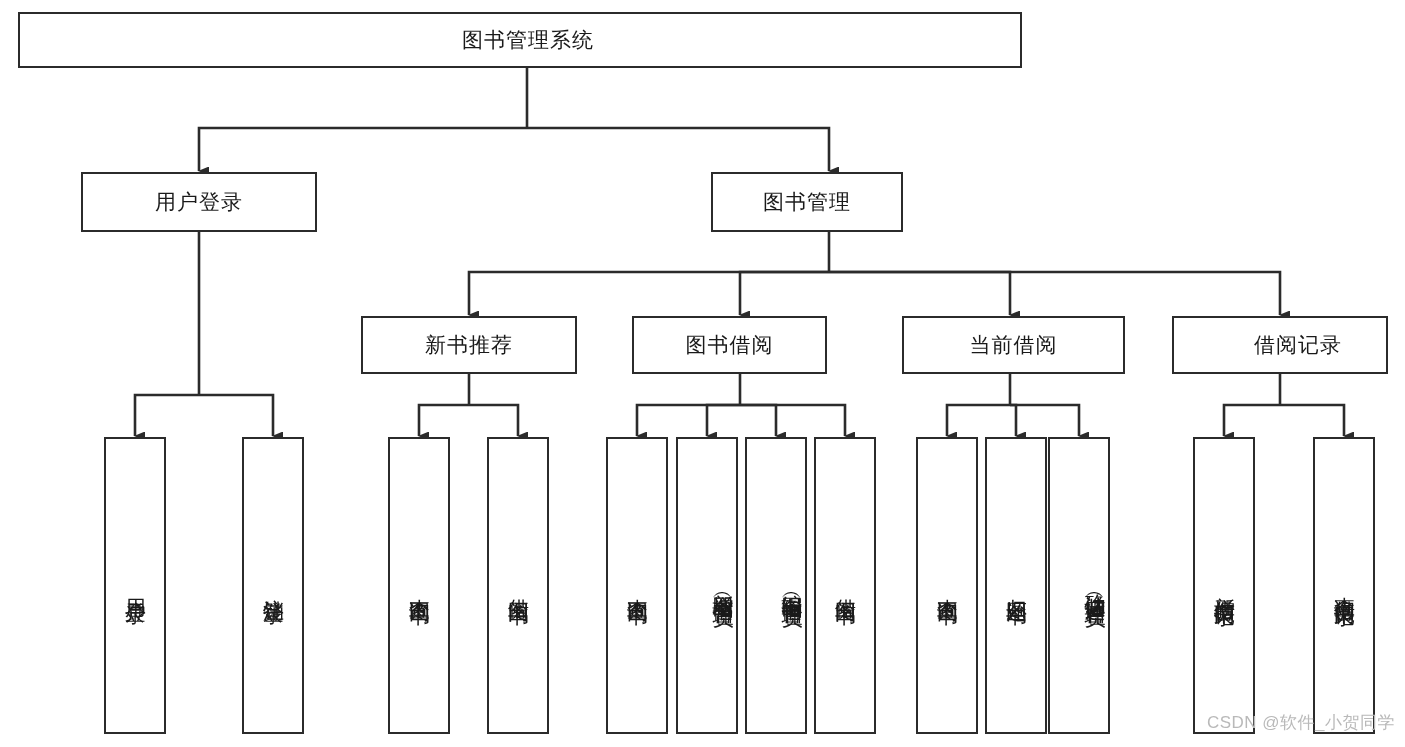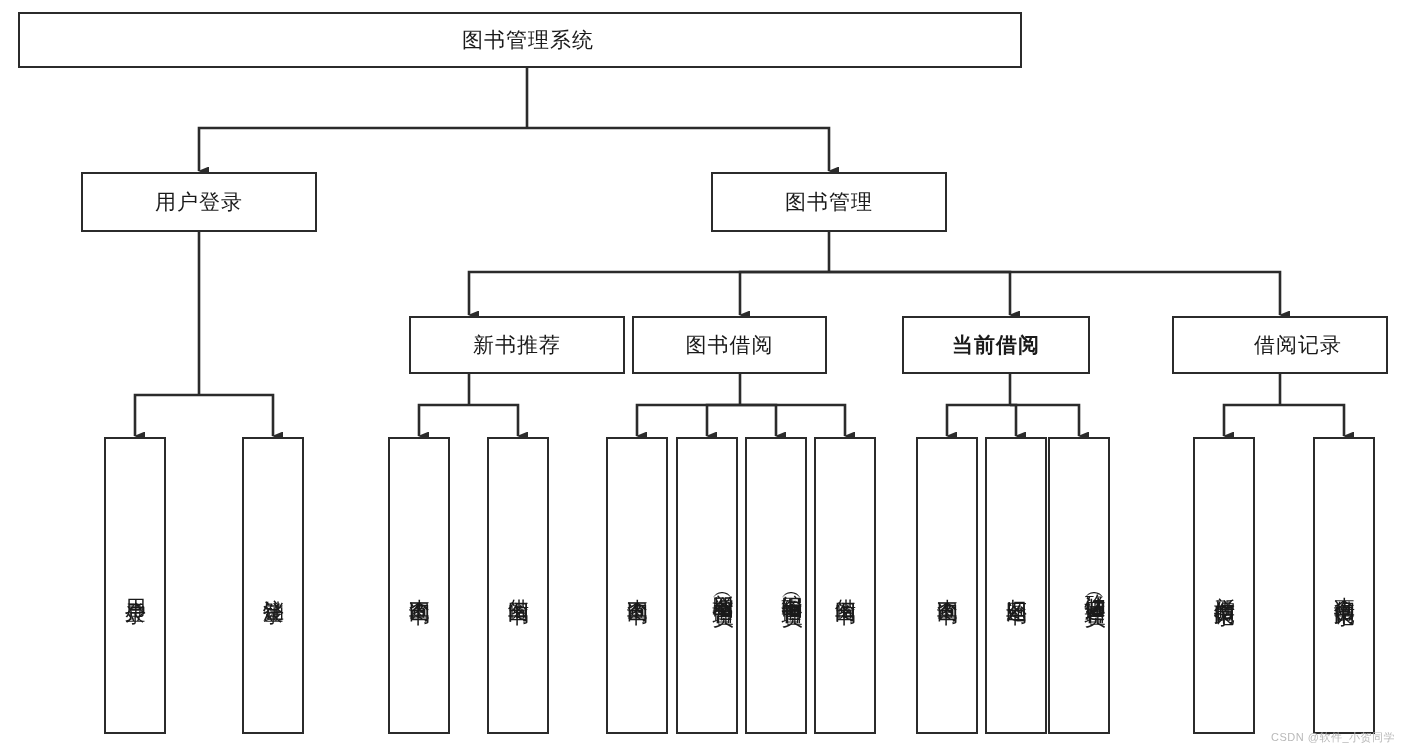--- a/index.html
+++ b/index.html
@@ -57,22 +57,22 @@
     align-items: center;
     justify-content: center;
   }
   .node-label {
     display: block;
     white-space: nowrap;
   }
   .watermark {
     position: absolute;
     right: 10px;
-    bottom: 2px;
-    font-size: 11px;
+    bottom: 13px;
+    font-size: 17px;
     color: #b9b9b9;
     letter-spacing: 0.5px;
     white-space: nowrap;
   }
 </style>
 </head>
 <body>
 
 <div id="canvas">
 
@@ -112,31 +112,31 @@
       </g>
   </svg>
 
   <div class="node h" style="left: 18px; top: 12px; width: 1004px; height: 56px; padding-left: 16px;">
     <span class="node-label">图书管理系统</span>
   </div>
 
   <div class="node h" style="left: 81px; top: 172px; width: 236px; height: 60px;">
     <span class="node-label">用户登录</span>
   </div>
-  <div class="node h" style="left: 711px; top: 172px; width: 236px; height: 60px;">
+  <div class="node h" style="left: 711px; top: 172px; width: 192px; height: 60px;">
     <span class="node-label">图书管理</span>
   </div>
 
-  <div class="node h" style="left: 361px; top: 316px; width: 216px; height: 58px; margin-left: 48px;">
+  <div class="node h" style="left: 361px; top: 316px; width: 216px; height: 58px;">
     <span class="node-label">新书推荐</span>
   </div>
   <div class="node h" style="left: 632px; top: 316px; width: 195px; height: 58px;">
     <span class="node-label">图书借阅</span>
   </div>
-  <div class="node h" style="left: 902px; top: 316px; width: 188px; height: 58px; font-weight: bold;">
+  <div class="node h" style="left: 902px; top: 316px; width: 223px; height: 58px;">
     <span class="node-label">当前借阅</span>
   </div>
   <div class="node h" style="left: 1172px; top: 316px; width: 216px; height: 58px; padding-left: 36px;">
     <span class="node-label">借阅记录</span>
   </div>
 
   <div class="node leaf mid" style="left: 104px; top: 437px; width: 62px; height: 297px;">
     <span class="node-label">用户登录</span>
   </div>
   <div class="node leaf mid" style="left: 242px; top: 437px; width: 62px; height: 297px;">

